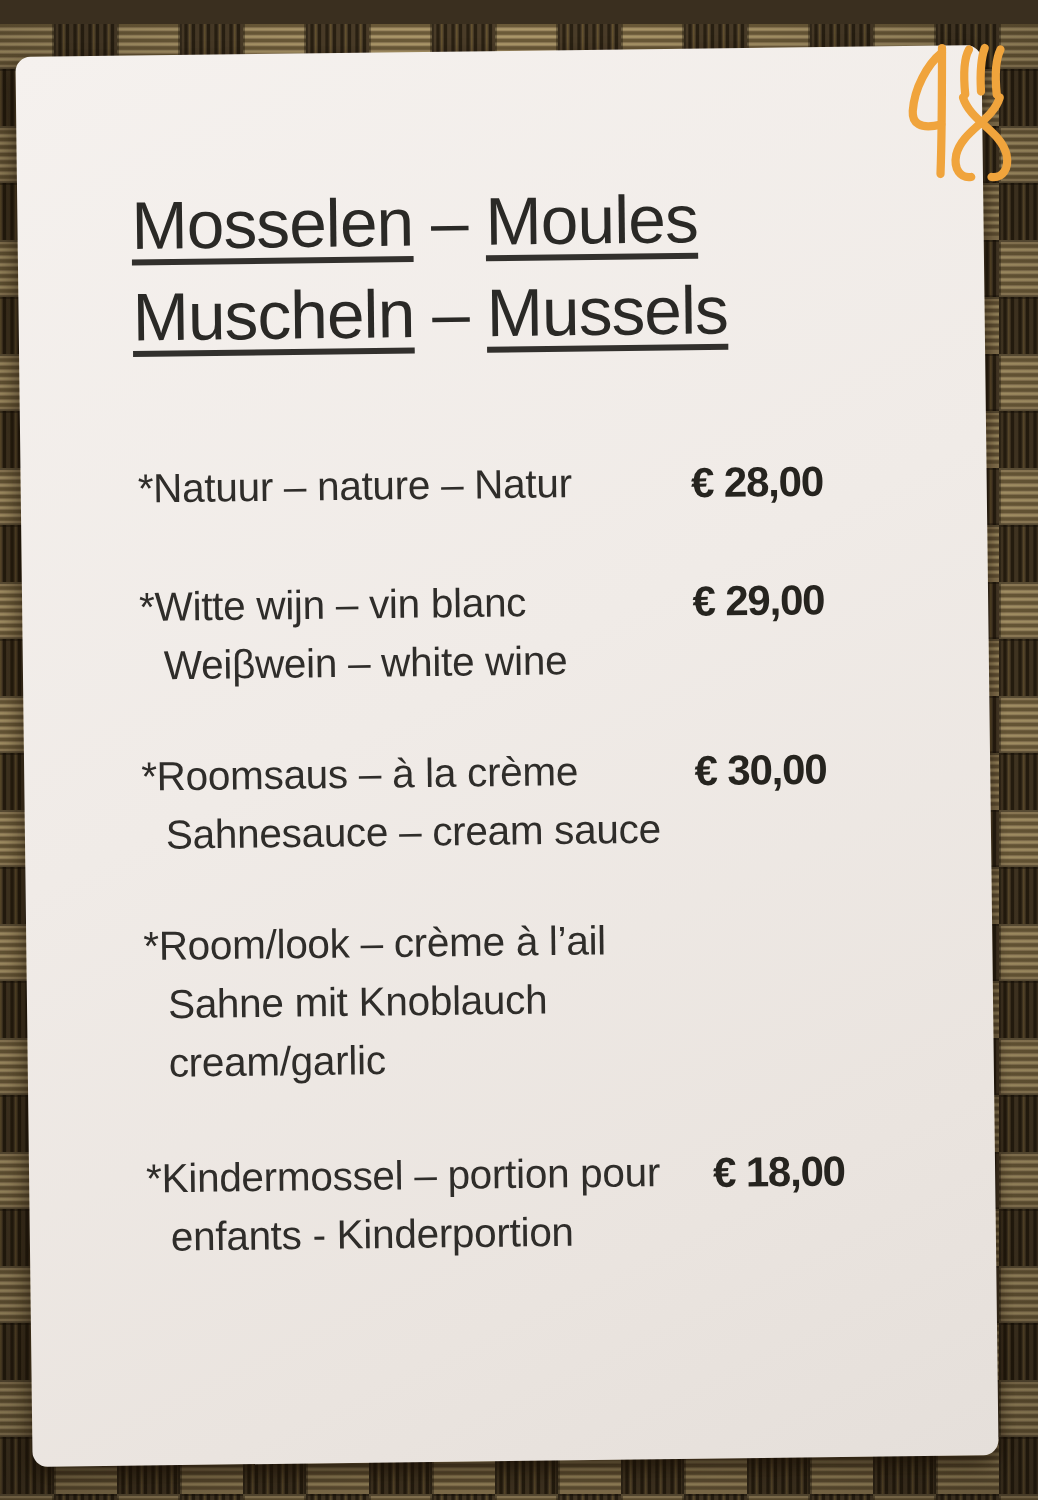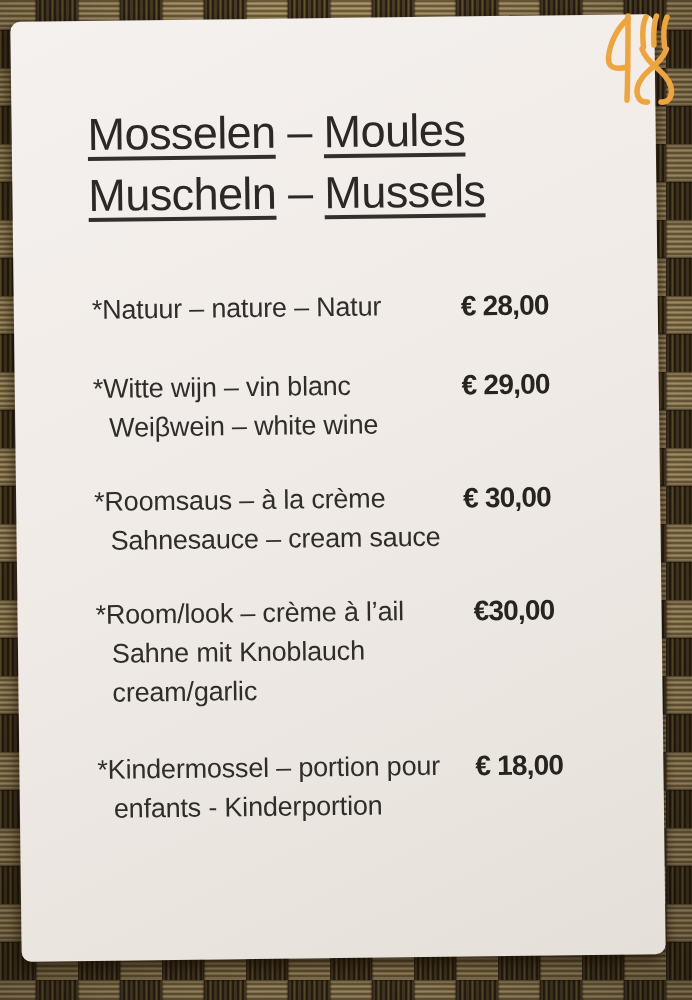--- a/index.html
+++ b/index.html
@@ -2,21 +2,21 @@
 <html><head>
 <meta charset="utf-8">
 <style>
   html, body {
     margin: 0; padding: 0;
     width: 692px; height: 1000px;
     overflow: hidden;
     background: #3a2f1f;
     font-family: "Liberation Sans", sans-serif;
   }
-  .scene { position: relative; width: 692px; height: 729px; }
+  .scene { position: relative; width: 692px; height: 729px; margin-top: 16px; }
 
   .placemat { position: absolute; left: 0; top: 0; z-index: 0; }
 
   .card {
     position: absolute; left: 16px; top: 18px;
     width: 644px; height: 940px;
     background: linear-gradient(155deg, #f5f1ee 0%, #f0ebe7 45%, #eae4df 80%, #e5dfda 100%);
     border-radius: 10px;
     transform: rotate(-0.7deg);
     transform-origin: 50% 50%;
@@ -133,21 +133,20 @@
       </div>
       <div class="price">€ 30,00</div>
     </div>
 
     <div class="item i4">
       <div class="lines">
         <div class="line">*Room/look – crème à l’ail</div>
         <div class="line">Sahne mit Knoblauch</div>
         <div class="line">cream/garlic</div>
       </div>
-      <div class="price">€30,00</div>
     </div>
 
     <div class="item i5">
       <div class="lines">
         <div class="line">*Kindermossel – portion pour</div>
         <div class="line">enfants - Kinderportion</div>
       </div>
       <div class="price">€ 18,00</div>
     </div>
 

